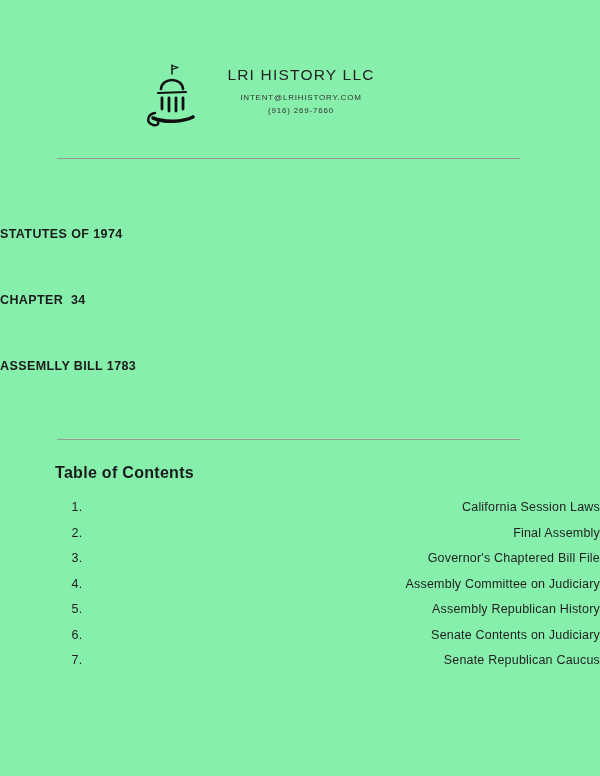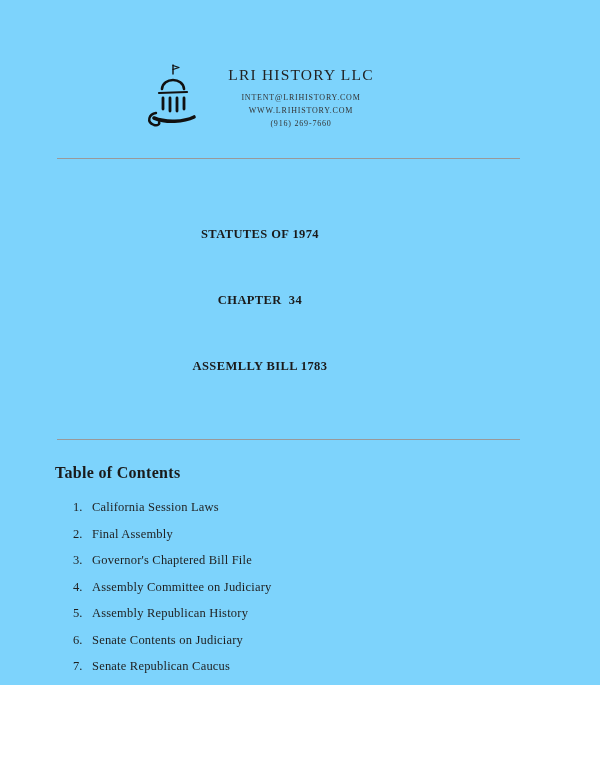--- a/index.html
+++ b/index.html
@@ -3,23 +3,23 @@
 <meta charset="utf-8">
 <style>
   html, body {
     margin: 0;
     padding: 0;
     background: #ffffff;
   }
   .page {
     position: relative;
     width: 600px;
-    height: 685px;
-    background: #7dd3fc;
-    font-family: Liberation Serif, serif;
+    height: 776px;
+    background: #86efac;
+    font-family: Liberation Sans, sans-serif;
     color: #1c1c1c;
     overflow: hidden;
   }
 
   
   .letterhead {
     display: flex;
     justify-content: center;
     align-items: flex-start;
     gap: 26px;
@@ -56,21 +56,21 @@
     border-top: 1px solid #999;
     margin: 0 80px 0 57px;
     height: 0;
   }
   .rule-top { margin-top: 26px; }
   .rule-mid { margin-top: 18px; }
 
   
   .statute-block {
     margin: 20px 80px 0 0;
-    text-align: center;
+    text-align: left;
     font-weight: bold;
     font-size: 12.5px;
     letter-spacing: 0.4px;
     line-height: 22px;
     color: #1a1a1a;
     white-space: pre; 
   }
 
   
   .toc-title {
@@ -78,20 +78,21 @@
     font-weight: bold;
     font-size: 16px;
     letter-spacing: 0.3px;
     color: #1a1a1a;
   }
   ol.toc-list {
     margin: 18px 0 0 0;
     padding-left: 86px;
     font-size: 12.5px;
     color: #1f1f1f;
+    text-align: right;
   }
   ol.toc-list li {
     margin-bottom: 11.5px;
     padding-left: 6px;
     letter-spacing: 0.2px;
   }
 </style>
 </head>
 <body>
 
@@ -113,21 +114,20 @@
         <path d="M35 36 L35 49" stroke="#111" stroke-width="2.8" stroke-linecap="round"></path>
         <path d="M42 36 L42 47" stroke="#111" stroke-width="2.8" stroke-linecap="round"></path>
 
         <path d="M12 56 C24 61, 42 60, 52 55" stroke="#111" stroke-width="3.6" stroke-linecap="round" fill="none"></path>
         <path d="M14 51 C7 52, 4 60, 12 63 C16 64, 18 62, 17 60" stroke="#111" stroke-width="2.4" stroke-linecap="round" fill="none"></path>
       </svg>
     </div>
     <div class="head-text">
       <div class="company-name">LRI HISTORY LLC</div>
       <div class="contact-line">INTENT@LRIHISTORY.COM</div>
-      <div class="contact-line">WWW.LRIHISTORY.COM</div>
       <div class="contact-line">(916) 269-7660</div>
     </div>
   </div>
 
   <hr class="rule rule-top">
 
   <div class="statute-block">
     <div>STATUTES OF 1974</div>
     <div>CHAPTER  34</div>
     <div>ASSEMLLY BILL 1783</div>

